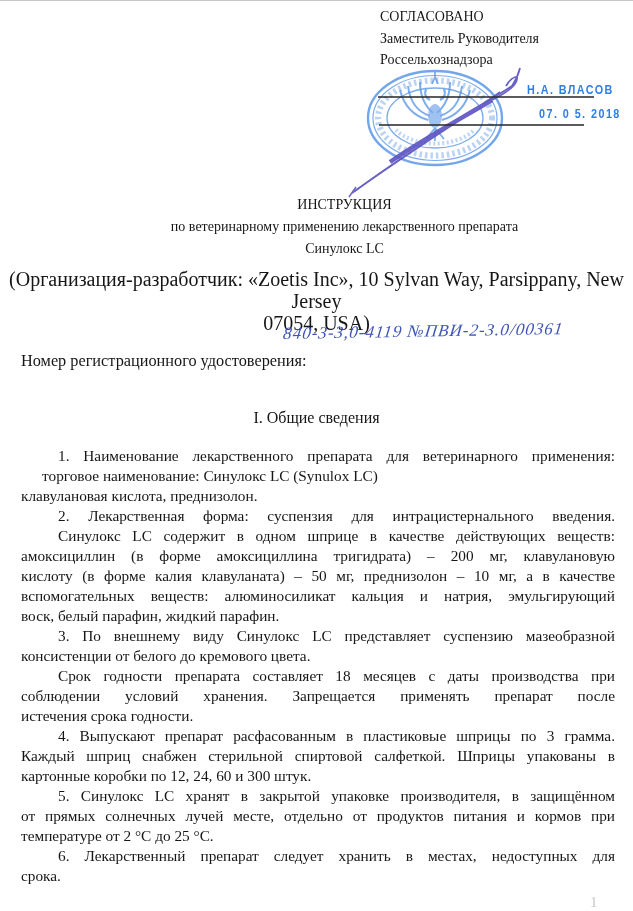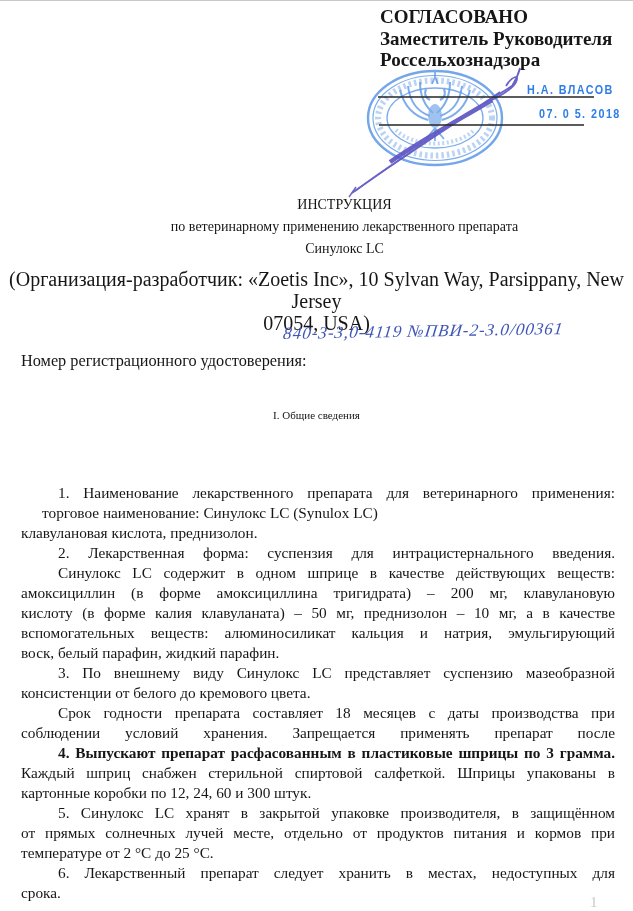--- a/index.html
+++ b/index.html
@@ -7,21 +7,21 @@
     position:relative;
     width:633px;height:911px;
     background:#ffffff;
     overflow:hidden;
     font-family:"Liberation Serif","DejaVu Serif",serif;
     color:#161616;
   }
   .scan-edge{position:absolute;top:0;left:0;width:633px;height:1px;background:#8f8f8f;opacity:.5;}
 
   
-  .approval{position:absolute;left:380px;top:6px;font-size:19px;line-height:21.5px;white-space:nowrap;font-weight:bold;}
+  .approval{position:absolute;left:380px;top:6px;font-size:14px;line-height:21.5px;white-space:nowrap;}
 
   
   .stampsvg{position:absolute;left:340px;top:58px;width:200px;height:145px;pointer-events:none;}
 
   
   .sigline{position:absolute;height:2px;background:rgba(45,45,45,0.78);}
   .sigline1{left:378px;top:96px;width:216px;}
   .sigline2{left:379px;top:124px;width:205px;}
 
   
@@ -41,24 +41,24 @@
 
   
   .reg{position:absolute;left:21px;top:351px;font-size:16.3px;white-space:nowrap;}
   .handwriting{
     position:absolute;left:282px;top:324px;
     font-size:17px;font-style:italic;letter-spacing:1px;white-space:nowrap;
     transform:skewX(-8deg) rotate(-1deg);transform-origin:left bottom;
   }
 
   
-  .section-heading{position:absolute;left:0;top:409px;width:633px;text-align:center;font-size:11px;}
+  .section-heading{position:absolute;left:0;top:409px;width:633px;text-align:center;font-size:16px;}
 
   
-  .bodytext{position:absolute;left:21px;top:446px;width:594px;font-size:15.3px;margin-top:37px;}
+  .bodytext{position:absolute;left:21px;top:446px;width:594px;font-size:15.3px;}
   .bline{line-height:20px;min-height:20px;}
   .bline.j{text-align:justify;text-align-last:justify;}
 
   .pagenum{position:absolute;left:590px;top:894px;font-size:15px;color:#9a9a9a;opacity:.55;}
 </style>
 </head>
 <body>
 
 <div class="page">
   <div class="scan-edge"></div>
@@ -126,21 +126,22 @@
       <div class="bline j" style="text-indent: 37px;">2. Лекарственная форма: суспензия для интрацистернального введения.</div>
       <div class="bline j" style="text-indent: 37px;">Синулокс LC содержит в одном шприце в качестве действующих веществ:</div>
       <div class="bline j">амоксициллин (в форме амоксициллина тригидрата) – 200 мг, клавулановую</div>
       <div class="bline j">кислоту (в форме калия клавуланата) – 50 мг, преднизолон – 10 мг, а в качестве</div>
       <div class="bline j">вспомогательных веществ: алюминосиликат кальция и натрия, эмульгирующий</div>
       <div class="bline">воск, белый парафин, жидкий парафин.</div>
       <div class="bline j" style="text-indent: 37px;">3. По внешнему виду Синулокс LC представляет суспензию мазеобразной</div>
       <div class="bline">консистенции от белого до кремового цвета.</div>
       <div class="bline j" style="text-indent: 37px;">Срок годности препарата составляет 18 месяцев с даты производства при</div>
       <div class="bline j">соблюдении условий хранения. Запрещается применять препарат после</div>
-      <div class="bline j" style="text-indent: 37px; font-weight: bold;">4. Выпускают препарат расфасованным в пластиковые шприцы по 3 грамма.</div>
+      <div class="bline">истечения срока годности.</div>
+      <div class="bline j" style="text-indent: 37px;">4. Выпускают препарат расфасованным в пластиковые шприцы по 3 грамма.</div>
       <div class="bline j">Каждый шприц снабжен стерильной спиртовой салфеткой. Шприцы упакованы в</div>
       <div class="bline">картонные коробки по 12, 24, 60 и 300 штук.</div>
       <div class="bline j" style="text-indent: 37px;">5. Синулокс LC хранят в закрытой упаковке производителя, в защищённом</div>
       <div class="bline j">от прямых солнечных лучей месте, отдельно от продуктов питания и кормов при</div>
       <div class="bline">температуре от 2 °С до 25 °С.</div>
       <div class="bline j" style="text-indent: 37px;">6. Лекарственный препарат следует хранить в местах, недоступных для</div>
       <div class="bline">срока.</div>
     </div>
 
   <div class="pagenum">1</div>

